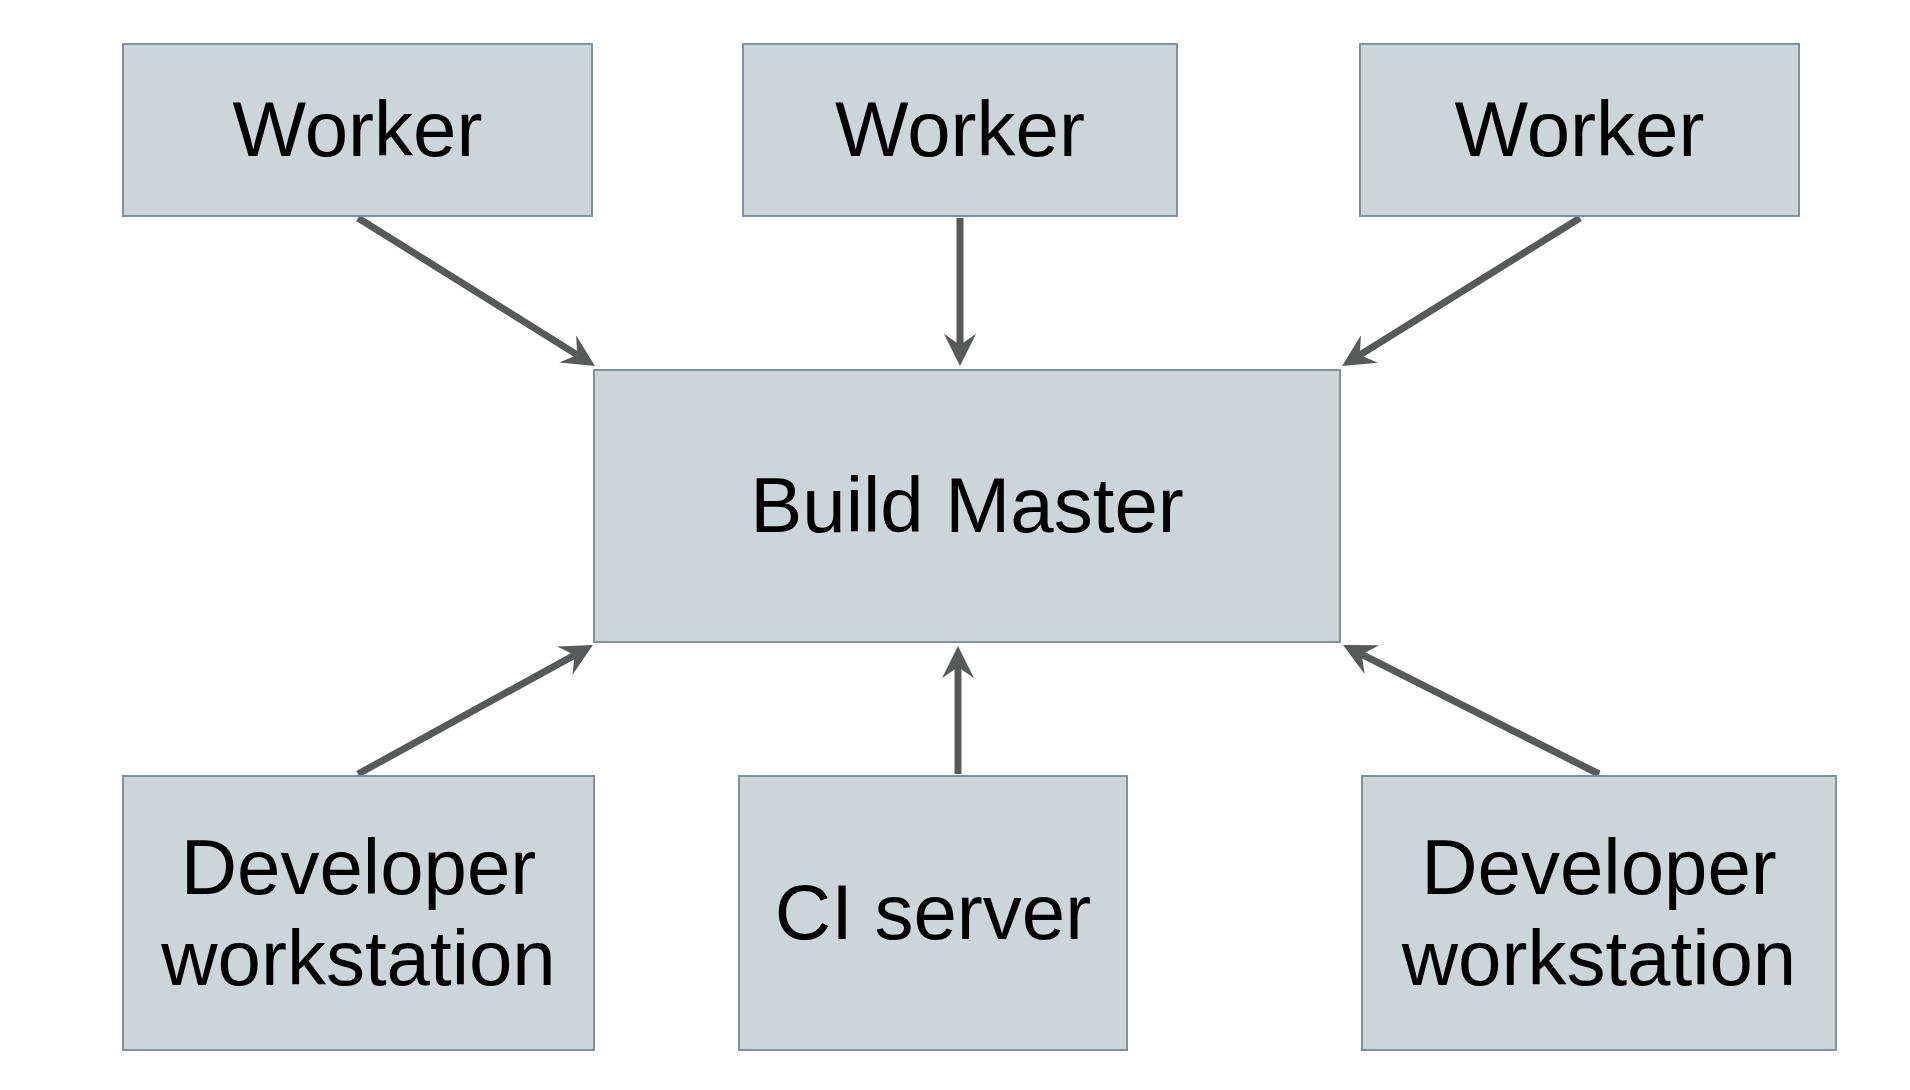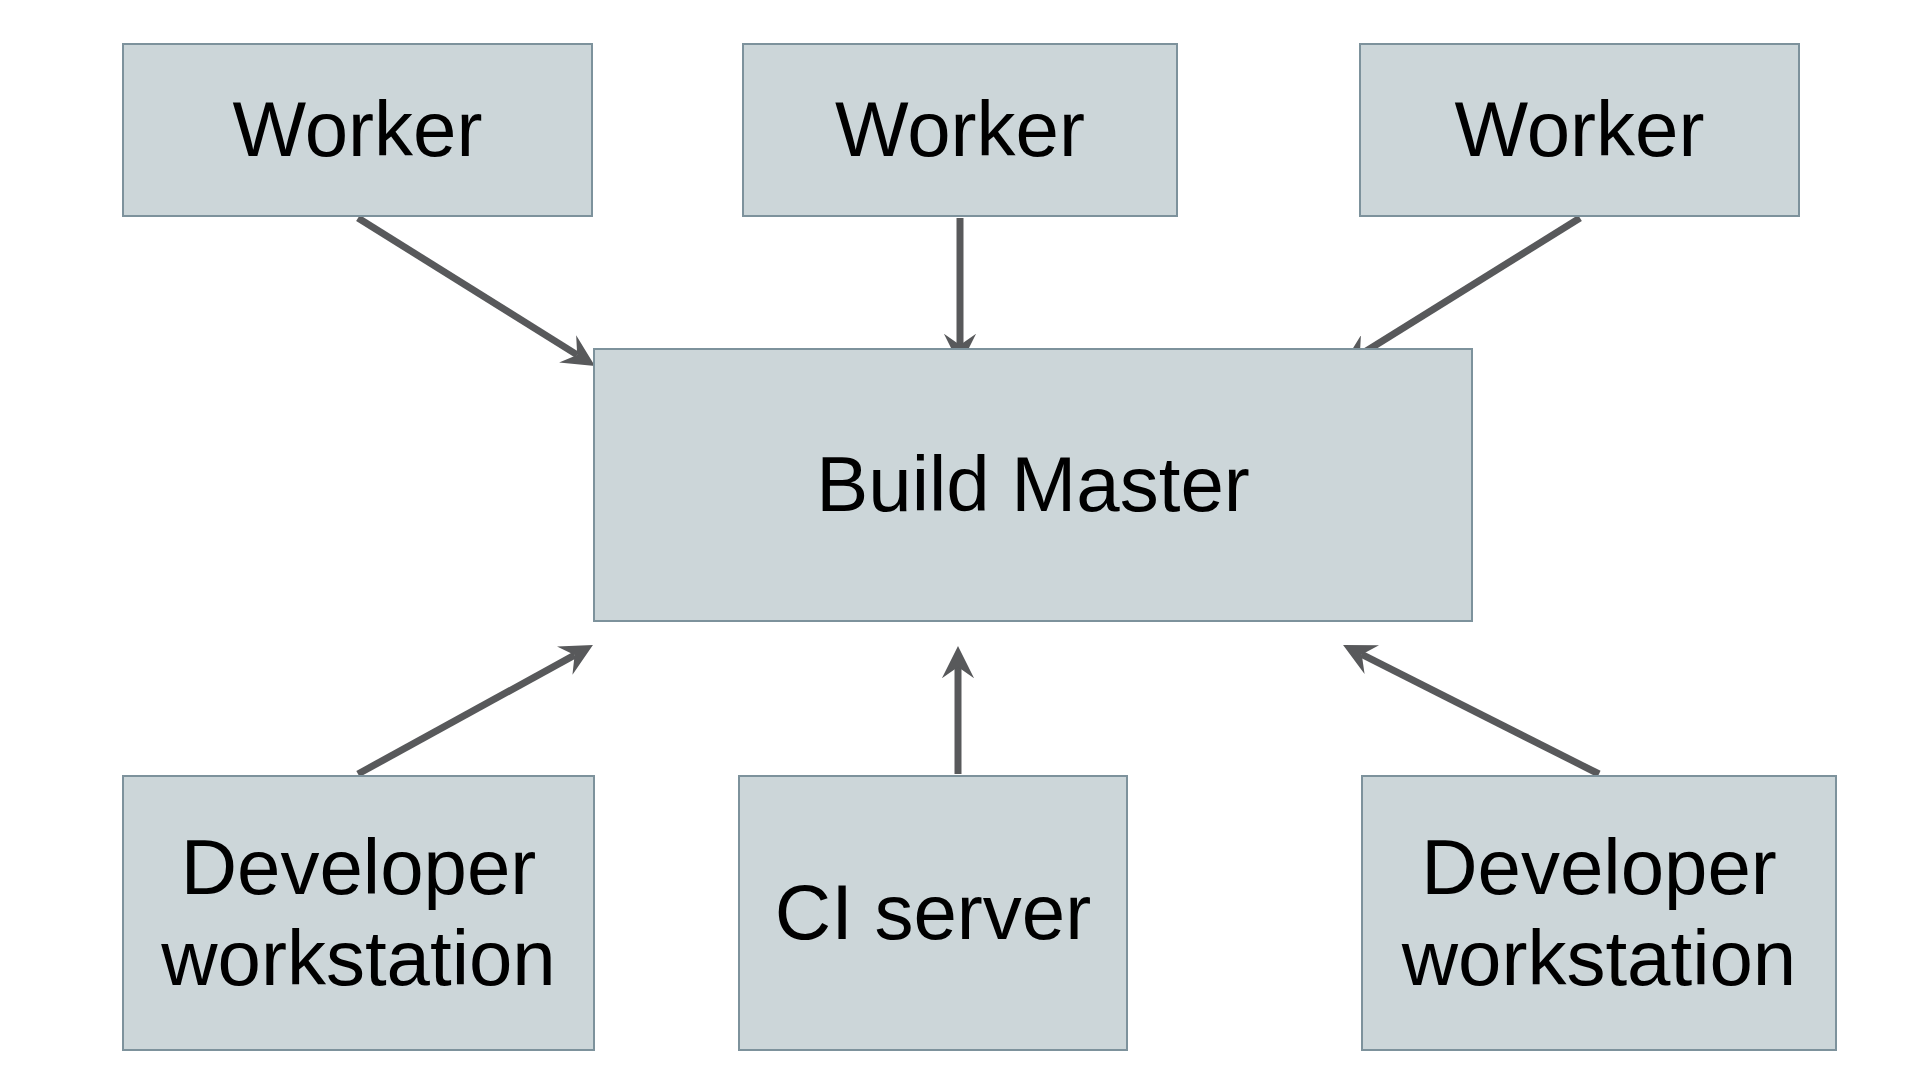--- a/index.html
+++ b/index.html
@@ -77,21 +77,21 @@
   </div>
 
   <div class="node" style="left: 742px; top: 43px; width: 436px; height: 174px;">
     <span class="node-label">Worker</span>
   </div>
 
   <div class="node" style="left: 1359px; top: 43px; width: 441px; height: 174px;">
     <span class="node-label">Worker</span>
   </div>
 
-  <div class="node" style="left: 593px; top: 348px; width: 880px; height: 274px;">
+  <div class="node" style="left: 593px; top: 369px; width: 748px; height: 274px;">
     <span class="node-label">Build Master</span>
   </div>
 
   <div class="node" style="left: 122px; top: 775px; width: 473px; height: 276px;">
     <span class="node-label">Developer workstation</span>
   </div>
 
   <div class="node" style="left: 738px; top: 775px; width: 390px; height: 276px;">
     <span class="node-label">CI server</span>
   </div>

